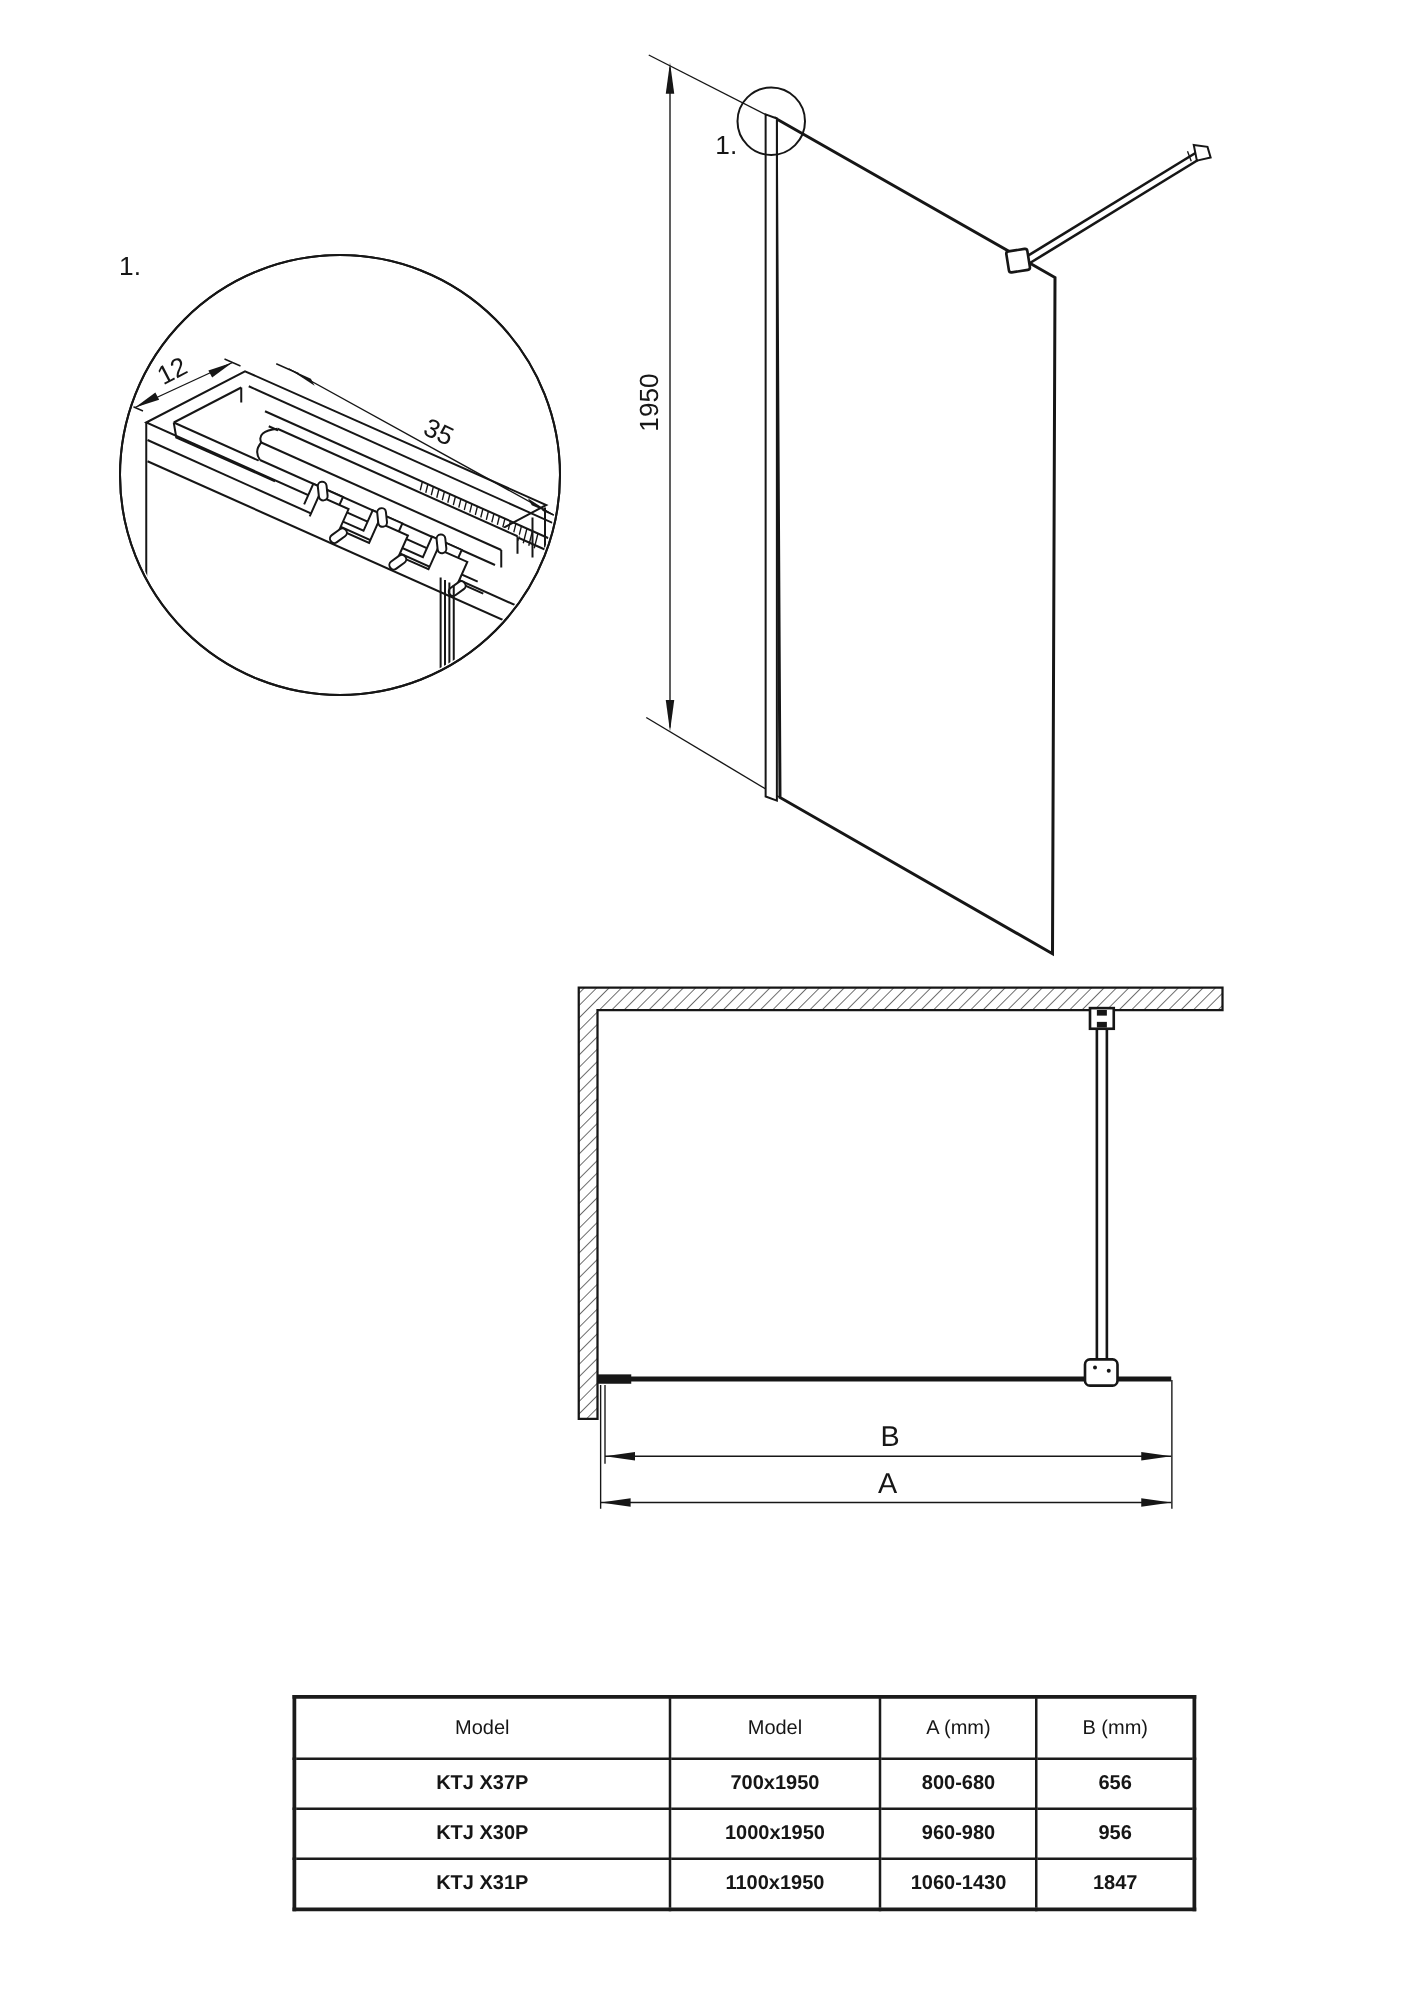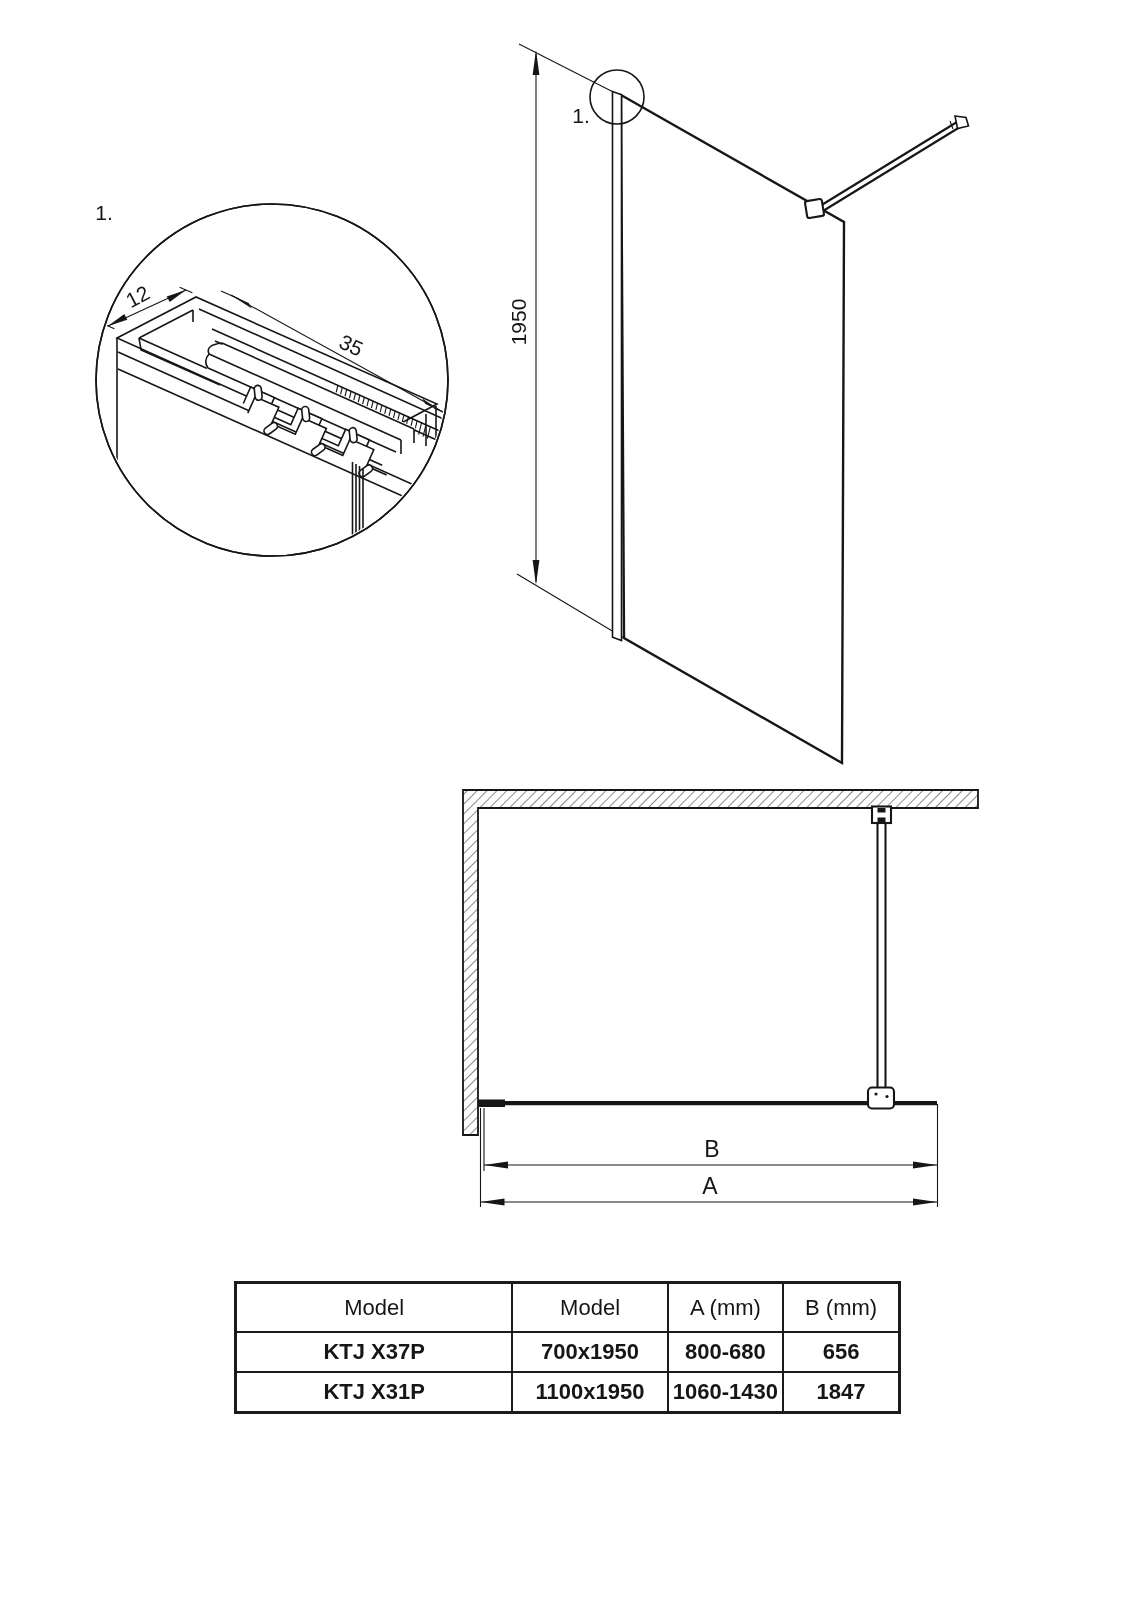--- a/index.html
+++ b/index.html
@@ -11,22 +11,22 @@
   .s2{stroke:#161616;stroke-width:1.6px;fill:none;}
   .s3{stroke:#161616;stroke-width:2.1px;fill:none;}
   .s4{stroke:#161616;stroke-width:2.4px;fill:none;}
   .fw{fill:#ffffff;}
   .fk{fill:#161616;stroke:none;}
   text{fill:#161616;stroke:none;font-family:"Liberation Sans",sans-serif;}
   .t21{font-size:21px;}
   .t23{font-size:23px;}
   .mid{text-anchor:middle;}
   
-  .spec-table{position:absolute;left:234px;top:1281px;width:667px;border-collapse:collapse;
-              table-layout:fixed;font-size:22px;color:#161616;background:#fff;
+  .spec-table{position:absolute;left:234px;top:1356px;width:723px;border-collapse:collapse;
+              table-layout:fixed;font-size:16px;color:#161616;background:#fff;
               border:3px solid #1b1b1b;}
   .spec-table td,.spec-table th{border:2px solid #1b1b1b;text-align:center;vertical-align:middle;
               font-weight:400;padding:0;overflow:hidden;white-space:nowrap;}
   .spec-table thead th{height:47px;}
   .spec-table tbody td{height:38px;font-weight:bold;}
   .c-model{width:276px;}.c-size{width:155px;}.c-a{width:115px;}.c-b{width:116px;}
 </style>
 </head>
 <body>
 
@@ -193,20 +193,26 @@
       </tr>
     </thead>
     <tbody>
       <tr>
         <td>KTJ X37P</td>
         <td>700x1950</td>
         <td>800-680</td>
         <td>656</td>
       </tr>
       <tr>
+        <td>KTJ X30P</td>
+        <td>1000x1950</td>
+        <td>960-980</td>
+        <td>956</td>
+      </tr>
+      <tr>
         <td>KTJ X31P</td>
         <td>1100x1950</td>
         <td>1060-1430</td>
         <td>1847</td>
       </tr>
     </tbody>
   </table>
 
 </div>
 

